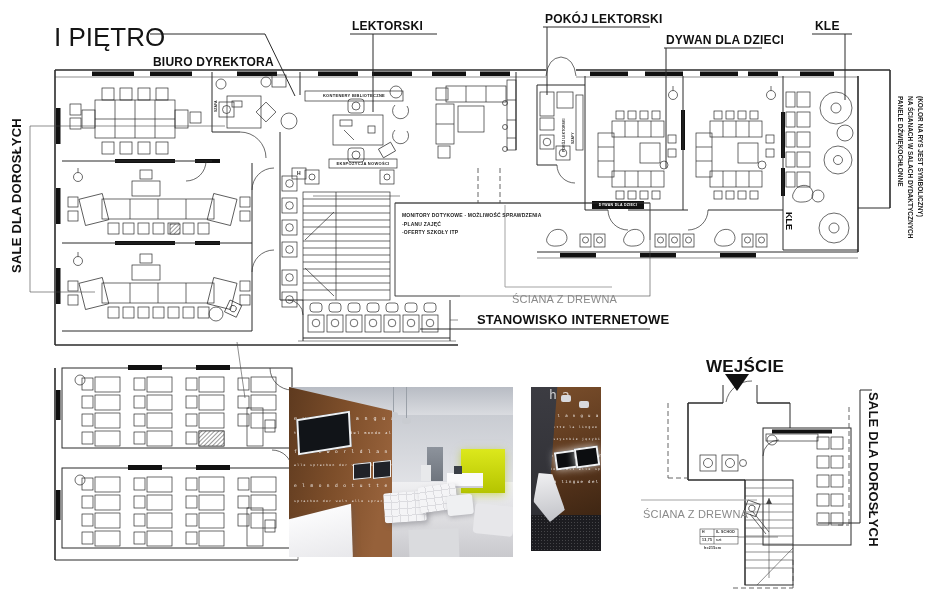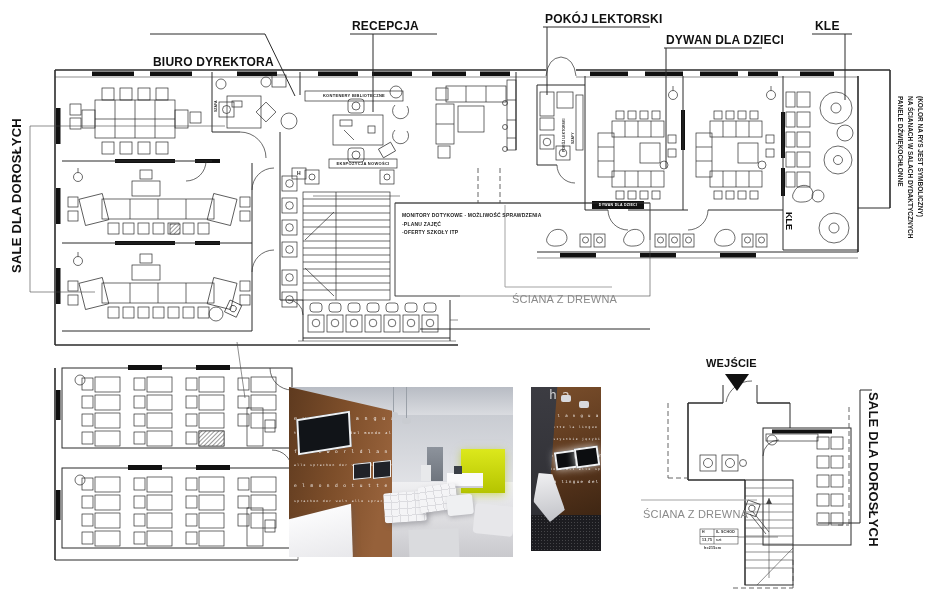--- a/index.html
+++ b/index.html
@@ -515,27 +515,29 @@
         <line class="gray" x1="505" y1="205" x2="505" y2="287"></line>
     <line class="thin" x1="237" y1="342" x2="245" y2="398"></line>
     <line class="m" x1="860" y1="390" x2="860" y2="523"></line>
         <line class="m" x1="818" y1="523" x2="860" y2="523"></line>
         <line class="m" x1="860" y1="390" x2="872" y2="390"></line>
     <line class="gray" x1="641" y1="500" x2="757" y2="500"></line>
     <polygon points="725,374 749,374 737,391" fill="#111"></polygon>
   </g>
 </svg>
 
+<div class="title" style="left:54px;top:22px;font-size:26px;">I PIĘTRO</div>
 <div class="lbl" style="left:153px;top:19px;margin-top:36px;">BIURO DYREKTORA</div>
-<div class="lbl" style="left:352px;top:19px;">RECEPCJA</div>
+<div class="lbl" style="left:352px;top:19px;">LEKTORSKI</div>
 <div class="lbl" style="left:545px;top:12px;">POKÓJ LEKTORSKI</div>
 <div class="lbl" style="left:666px;top:33px;">DYWAN DLA DZIECI</div>
 <div class="lbl" style="left:815px;top:19px;">KLE</div>
 <div class="lbl vrot" style="left:-69px;top:188px;width:170px;font-size:13px;">SALE DLA DOROSŁYCH</div>
 <div class="lbl graylbl" style="left:512px;top:271px;font-size:11px;font-weight:500;">ŚCIANA Z DREWNA</div>
+<div class="lbl" style="left:477px;top:312px;font-size:13px;">STANOWISKO INTERNETOWE</div>
 
 <div class="vcw" style="position:absolute;left:895px;top:96px;height:160px;font-size:6.5px;font-weight:600;color:#222;line-height:1.55;">
   <div>PANELE DŹWIĘKOCHŁONNE</div>
   <div>NA ŚCIANACH W SALACH DYDAKTYCZNYCH</div>
   <div>(KOLOR NA RYS JEST SYMBOLICZNY)</div>
 </div>
 
 <div class="note" style="left:402px;top:211px;">
   <div>MONITORY DOTYKOWE - MOŻLIWOŚĆ SPRAWDZENIA</div>
   <div>-PLANU ZAJĘĆ</div>
@@ -545,21 +547,21 @@
 <div class="micro" style="left:305px;top:93px;width:98px;text-align:center;">KONTENERY BIBLIOTECZNE</div>
 <div class="micro" style="left:329px;top:161px;width:68px;text-align:center;">EKSPOZYCJA NOWOŚCI</div>
 <div class="micro" style="left:592px;top:203px;width:52px;text-align:center;color:#fff;font-size:3.5px;">DYWAN DLA DZIECI</div>
 <div class="micro" style="left:294px;top:170px;width:10px;text-align:center;font-size:5px;">H</div>
 <div class="microv" style="left:562px;top:152px;">POKÓJ LEKTORSKI</div>
 <div class="microv" style="left:571px;top:144px;">SZAFY</div>
 <div class="microv" style="left:214px;top:112px;">SZAFA</div>
 <div class="vcw" style="position:absolute;left:784px;top:212px;height:34px;font-size:9px;font-weight:700;color:#111;">KLE</div>
 
 
-<div class="lbl" style="left:706px;top:357px;font-size:11px;">WEJŚCIE</div>
+<div class="lbl" style="left:706px;top:357px;font-size:17px;">WEJŚCIE</div>
 <div class="lbl vcw" style="left:866px;top:392px;height:140px;font-size:13px;">SALE DLA DOROSŁYCH</div>
 <div class="lbl graylbl" style="left:643px;top:486px;font-size:11px;font-weight:500;">ŚCIANA Z DREWNA</div>
 <div class="micro" style="left:702px;top:530px;font-size:3.5px;">H</div>
 <div class="micro" style="left:716px;top:530px;font-size:3.5px;">IL SCHOD</div>
 <div class="micro" style="left:702px;top:538px;font-size:3.5px;">13,75</div>
 <div class="micro" style="left:716px;top:538px;font-size:3.5px;">szt</div>
 <div class="micro" style="left:704px;top:546px;font-size:3.5px;">h=215cm</div>
 
 <div class="photo" style="left:289px;top:387px;width:224px;height:170px;">
   <div class="ph-el" style="left:0;top:0;width:224px;height:40px;background:linear-gradient(180deg,#b8bcc4,#e8e9ec);"></div>

